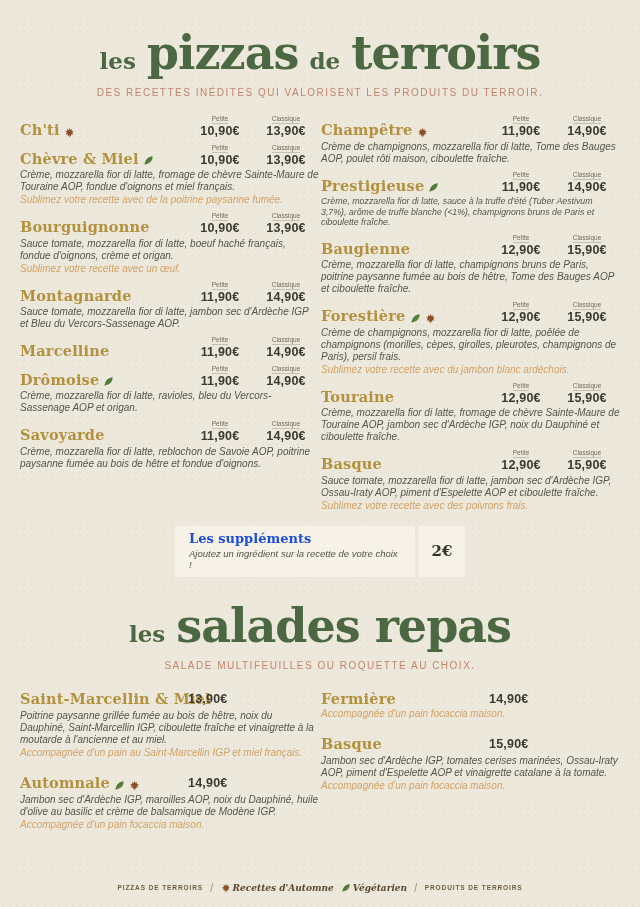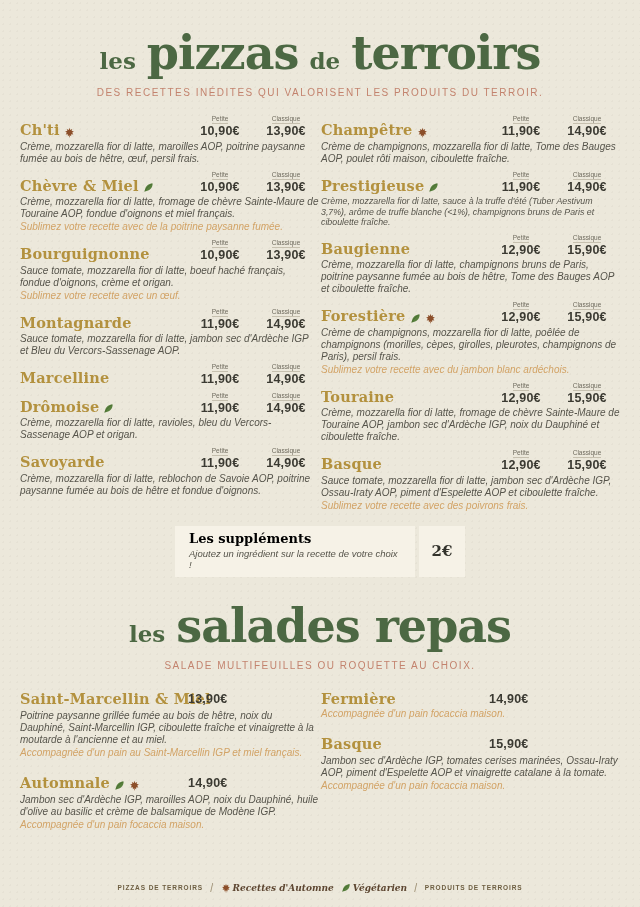--- a/index.html
+++ b/index.html
@@ -28,21 +28,21 @@
   .badge{display:inline-flex;align-items:flex-end;line-height:1;}
   .prices{margin-left:auto;display:flex;flex-shrink:0;}
   .price-block{width:66px;display:flex;flex-direction:column;align-items:center;gap:1px;justify-content:space-between;}
   .price-label{font-size:6.5px;color:var(--plabel);border-bottom:1px solid #c6c0af;padding-bottom:1px;}
   .price-value{font-size:12.5px;font-weight:bold;color:var(--price);letter-spacing:0.2px;line-height:1;}
   .item-desc{font-size:10px;font-style:italic;color:var(--body);line-height:1.2;margin-top:3px;}
   .item-desc.small{font-size:8.8px;}
   .item-tip{font-size:10px;font-style:italic;color:var(--tip);line-height:1.2;margin-top:1px;}
   .supp{display:flex;justify-content:center;align-items:stretch;gap:4px;margin-top:8px;}
   .supp-main{background:var(--box);padding:6px 14px 7px;width:240px;}
-  .supp-title{font-family:"DejaVu Serif",serif;font-weight:700;font-size:13px;color:#000000;line-height:1.1;}
+  .supp-title{font-family:"DejaVu Serif",serif;font-weight:700;font-size:13px;color:#1d4ed8;line-height:1.1;}
   .supp-sub{font-size:9.5px;font-style:italic;color:var(--body);margin-top:2px;}
   .supp-price{background:var(--box);width:46px;display:flex;align-items:center;justify-content:center;
     font-family:"DejaVu Serif",serif;font-weight:700;font-size:15px;color:#33332c;}
   .salads-header{padding-top:26px;}
   .salads-grid{margin-top:16px;}
   .salad-item{margin-bottom:12px;}
   .salad-head{position:relative;min-height:20px;display:flex;align-items:flex-end;gap:4px;}
   .salad-price{position:absolute;left:168px;bottom:1px;font-size:12.5px;font-weight:bold;
     color:var(--price);letter-spacing:0.2px;line-height:1;}
   .footer{position:absolute;left:0;right:0;bottom:12px;display:flex;justify-content:center;
@@ -86,21 +86,20 @@
               <span class="price-block">
                 <span class="price-label">Petite</span>
                 <span class="price-value">10,90€</span>
               </span>
               <span class="price-block">
                 <span class="price-label">Classique</span>
                 <span class="price-value">13,90€</span>
               </span>
             </span>
           </div>
-          <div class="item-desc">Crème, mozzarella fior di latte, maroilles AOP, poitrine paysanne fumée au bois de hêtre, œuf, persil frais.</div>
 
         </div>
 
         <div class="item">
           <div class="item-head">
             <span class="item-name">Chèvre &amp; Miel</span>
             <span class="badge">
               <svg viewBox="0 0 24 24" width="11" height="11">
                 <path fill="#57803c" d="M21 3c-9 0-15 5-17 15l-1 3 3-1C16 18 21 12 21 3z"></path>
                 <path stroke="#3f5e2c" stroke-width="1" d="M4 20C8 12 14 7 20 4" fill="none"></path>

